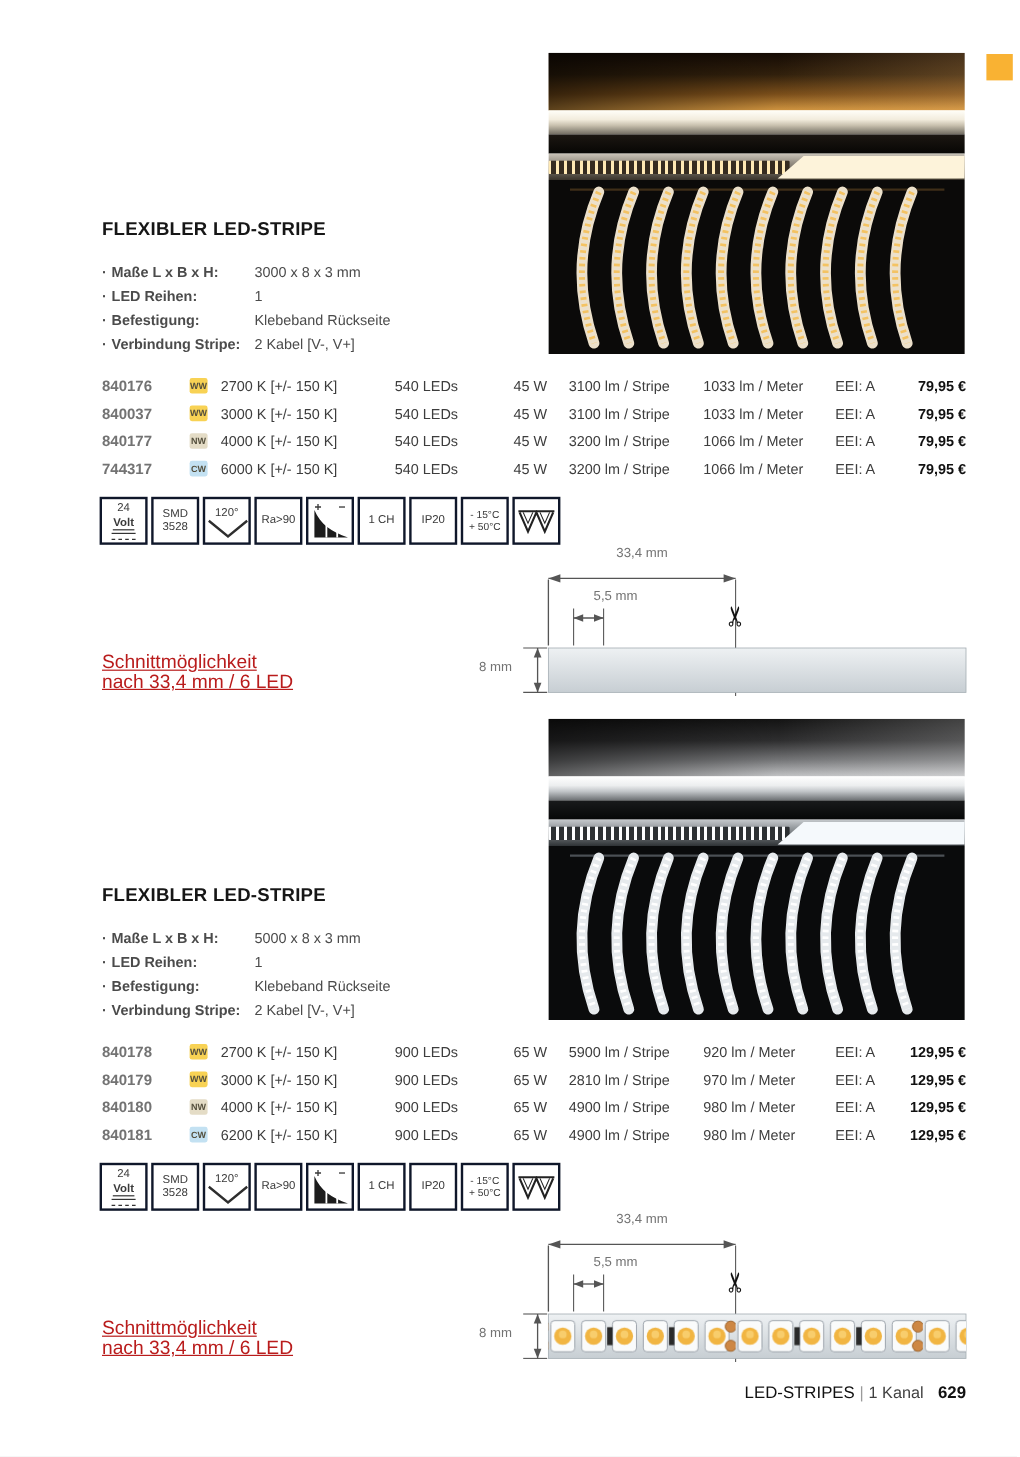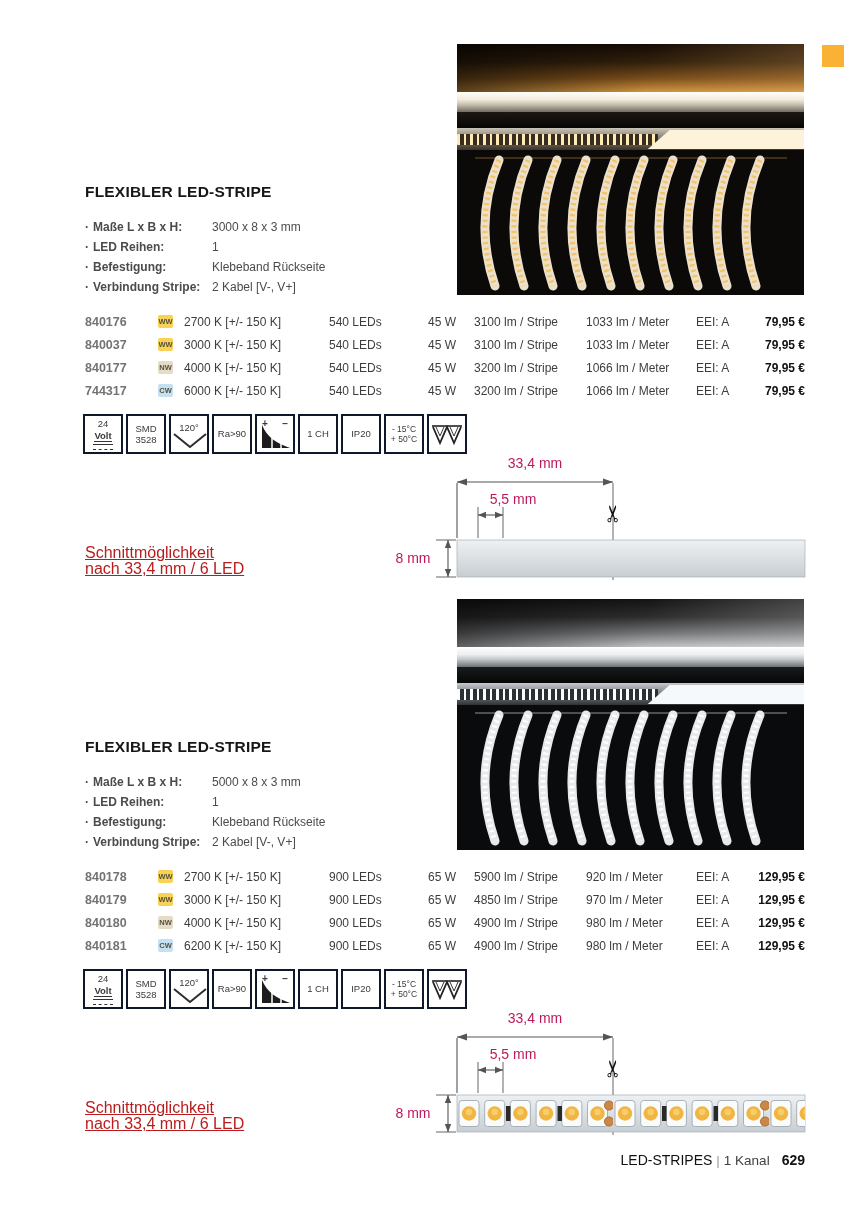--- a/index.html
+++ b/index.html
@@ -78,21 +78,21 @@
   .angle-label { position:absolute; top:6px; left:0; right:0; text-align:center; }
   .beam-svg { position:absolute; bottom:3px; left:2px; }
   .dim-plus  { position:absolute; top:2px; left:5px;  font-size:10px; font-weight:bold; }
   .dim-minus { position:absolute; top:2px; right:5px; font-size:10px; font-weight:bold; }
   .dim-svg { position:absolute; bottom:3px; left:3px; }
   .temp-line { font-size:8.5px; }
 
   
   .drawing { position:absolute; left:390px; width:420px; height:132px; }
   .draw-svg { position:absolute; inset:0; }
-  .dim-label { position:absolute; font-size:14px; color:#be185d; }
+  .dim-label { position:absolute; font-size:11px; color:#737373; }
   .lbl-total { left:67px; width:156px; top:-3px; text-align:center; }
   .lbl-pitch { left:92px; width:62px; top:33px; text-align:center; }
   .lbl-height{ left:0; width:46px; top:92px; text-align:center; }
   .scissors { position:absolute; left:209px; top:42px; width:28px; font-size:23px; color:#111;
               transform:rotate(-90deg); text-align:center; }
   .cutnote { position:absolute; left:85px; font-size:16px; color:#b91c1c; line-height:16px;text-decoration:underline; }
 
   
   .footer { position:absolute; right:45px; top:1152px; font-size:13.5px; color:#3f3f3f; }
   .f-brand { font-weight:normal; color:#111; font-size:14px; }
@@ -408,21 +408,21 @@
       <span class="c-price">129,95 €</span>
     </div>
     <div class="prow">
       <span class="artnr">840179</span>
       <span>
           <span class="badge b-ww">WW</span>
         </span>
       <span class="c-kelvin">3000 K [+/- 150 K]</span>
       <span class="c-leds">900 LEDs</span>
       <span class="c-watt">65 W</span>
-      <span class="c-lms">4850 lm / Stripe</span>
+      <span class="c-lms">2810 lm / Stripe</span>
       <span class="c-lmm">970 lm / Meter</span>
       <span class="c-eei">EEI: A</span>
       <span class="c-price">129,95 €</span>
     </div>
     <div class="prow">
       <span class="artnr">840180</span>
       <span>
           <span class="badge b-nw">NW</span>
         </span>
       <span class="c-kelvin">4000 K [+/- 150 K]</span>

